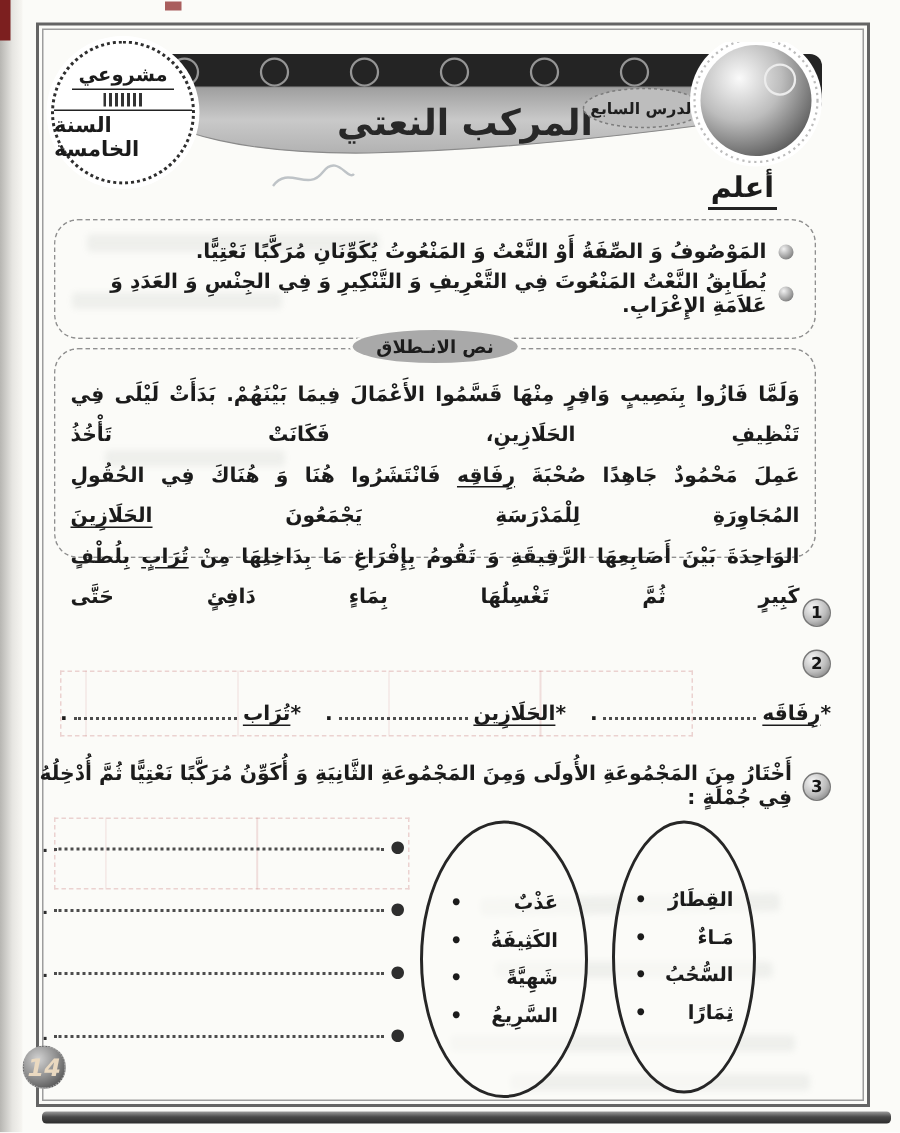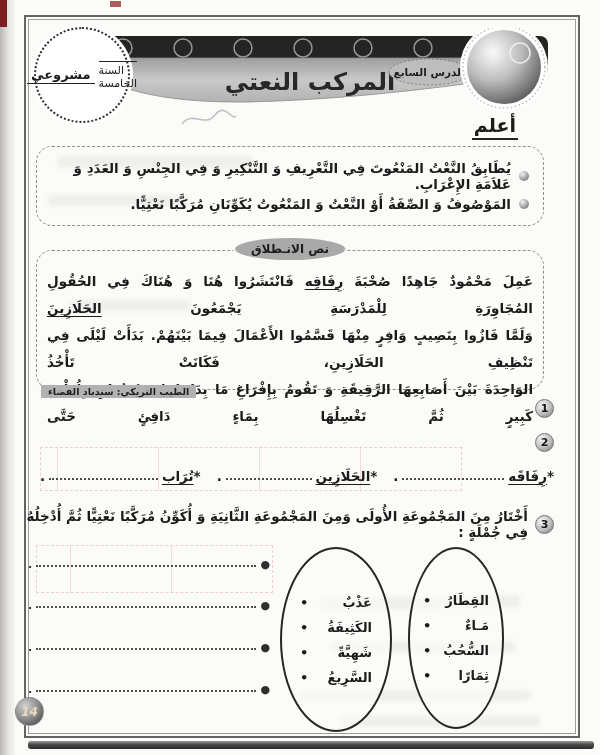--- a/index.html
+++ b/index.html
@@ -12,35 +12,35 @@
   .red-speck{position:absolute;left:110px;top:1px;width:11px;height:6px;background:#8d2a2a;opacity:.75;}
   .book-edge{position:absolute;left:28px;top:741px;width:566px;height:8px;border-radius:3px;
              background:linear-gradient(#9c9c9c,#4a4a4a 45%,#2c2c2c);}
   
   .frame{position:absolute;left:24px;top:15px;width:552px;height:719px;border:2px solid #646464;}
   .frame-inner{position:absolute;inset:2px;border:1px solid #9d9d9d;}
   
   .banner-svg{position:absolute;left:88px;top:28px;}
   .stamp{position:absolute;left:34px;top:27px;width:92px;height:92px;border-radius:50%;
          background:#fff;border:2px dotted #2e2e2e;box-shadow:0 0 0 3px #fff;
-         display:flex;flex-direction:row;align-items:center;justify-content:center;gap:2px;}
+         display:flex;flex-direction:column;align-items:center;justify-content:center;gap:2px;}
   .stamp-top{font-size:13px;font-weight:bold;border-bottom:1.5px solid #222;padding:0 4px 1px;}
   .stamp-code{width:26px;height:9px;background:repeating-linear-gradient(to right,#333 0 1.5px,transparent 1.5px 4px);}
-  .stamp-bottom{font-size:11px;font-weight:normal;border-top:1.5px solid #222;padding-top:2px;}
+  .stamp-bottom{font-size:14px;font-weight:bold;border-top:1.5px solid #222;padding-top:2px;}
   
   .content{position:absolute;inset:0;direction:rtl;}
   .know-title{position:absolute;right:82px;top:114px;font-size:19px;font-weight:bold;
               border-bottom:2px solid #222;padding:0 2px 2px;margin-left:36px;}
   .dash-box{position:absolute;right:56px;left:36px;border:1.5px dashed #909090;border-radius:16px;}
   .know-box{top:146px;height:80px;padding:9px 14px;box-sizing:border-box;
             display:flex;flex-direction:column;justify-content:space-evenly;}
   .krow{display:flex;align-items:center;gap:8px;font-size:13.5px;font-weight:bold;}
   .sphere{width:10px;height:10px;border-radius:50%;flex:0 0 auto;
           background:radial-gradient(circle at 35% 30%,#f2f2f2,#9a9a9a 60%,#5c5c5c);}
-  .launch-box{top:250px;height:138px;}
+  .launch-box{top:232px;height:138px;}
   .launch-label{position:absolute;top:-13px;right:50%;transform:translateX(50%);
                 background:#a9a9a9;border-radius:50%;padding:4px 16px;font-size:12px;font-weight:bold;
                 color:#1c1c1c;white-space:nowrap;box-shadow:0 0 0 2px #fbfbf8;}
   .launch-text{padding:17px 10px 0;font-size:13.5px;font-weight:bold;line-height:27px;}
   .line-j{text-align:justify;text-align-last:justify;}
   .line-c{text-align:center;}
   .u{text-decoration:underline;text-underline-offset:3px;}
   .source-tag{position:absolute;left:4px;bottom:-9px;background:#b1b1b1;color:#1f1f1f;
               font-size:9.5px;font-weight:bold;padding:1px 7px;}
   .exercise{position:absolute;right:46px;display:flex;align-items:center;gap:7px;
@@ -57,21 +57,21 @@
         font-size:13px;font-weight:bold;background:rgba(251,251,248,.6);}
   .oval-first{left:408px;top:547px;width:96px;height:182px;padding:10px 13px;}
   .oval-second{left:280px;top:547px;width:112px;height:185px;padding:10px 18px;}
   .orow{display:flex;justify-content:space-between;align-items:center;}
   .ans-line{position:absolute;left:28px;width:242px;display:flex;align-items:flex-end;
             font-size:11px;font-weight:bold;color:#2e2e2e;}
   .al1{top:558px;} .al2{top:599px;} .al3{top:641px;} .al4{top:683px;}
   .page-num{position:absolute;left:15px;top:697px;width:27px;height:27px;border-radius:50%;
             background:radial-gradient(circle at 35% 30%,#d2d2d2,#8c8c8c 50%,#3a3a3a);
             border:1px dotted #a7a7a7;display:flex;align-items:center;justify-content:center;
-            color:#ead9c0;font-size:12px;font-weight:bold;direction:ltr;font-style:italic;}
+            color:#ead9c0;font-size:16px;font-weight:bold;direction:ltr;font-style:italic;}
   
   .ghost{position:absolute;background:#8b948e;opacity:.11;filter:blur(2px);border-radius:3px;}
   .ghost-grid{position:absolute;border:1px dashed rgba(201,118,118,.30);
               background:repeating-linear-gradient(to left,transparent 0 100px,rgba(201,118,118,.22) 100px 101px);}
   .scribble{position:absolute;left:178px;top:106px;opacity:.55;}
 </style>
 </head>
 <body>
 
 <div class="page">
@@ -137,36 +137,35 @@
     <path d="M4 18 C 14 4, 27 22, 37 9 S 54 15, 58 10" fill="none" stroke="#8e97a0" stroke-width="1.6"></path>
   </svg>
 
   <div class="content">
 
     <div class="know-title">أعلم</div>
 
     <div class="dash-box know-box">
       <div class="krow">
         <span class="sphere"></span>
-        <span>يُطَابِقُ النَّعْتُ المَنْعُوتَ فِي التَّعْرِيفِ وَ التَّنْكِيرِ وَ فِي الجِنْسِ وَ العَدَدِ وَ عَلاَمَةِ الإِعْرَابِ.</span>
+        <span>المَوْصُوفُ وَ الصِّفَةُ أَوْ النَّعْتُ وَ المَنْعُوتُ يُكَوِّنَانِ مُرَكَّبًا نَعْتِيًّا.</span>
       </div>
       <div class="krow">
         <span class="sphere"></span>
-        <span>المَوْصُوفُ وَ الصِّفَةُ أَوْ النَّعْتُ وَ المَنْعُوتُ يُكَوِّنَانِ مُرَكَّبًا نَعْتِيًّا.</span>
+        <span>يُطَابِقُ النَّعْتُ المَنْعُوتَ فِي التَّعْرِيفِ وَ التَّنْكِيرِ وَ فِي الجِنْسِ وَ العَدَدِ وَ عَلاَمَةِ الإِعْرَابِ.</span>
       </div>
     </div>
 
     <div class="dash-box launch-box">
       <div class="launch-label">نص الانـطلاق</div>
       <div class="launch-text">
+        <div class="line-j"><span>وَلَمَّا فَازُوا بِنَصِيبٍ وَافِرٍ مِنْهَا قَسَّمُوا الأَعْمَالَ فِيمَا بَيْنَهُمْ. بَدَأَتْ لَيْلَى فِي تَنْظِيفِ الحَلَازِينِ، فَكَانَتْ تَأْخُذُ</span></div>
         <div class="line-j"><span>عَمِلَ مَحْمُودٌ جَاهِدًا صُحْبَةَ </span><span class="u">رِفَاقِه</span><span> فَانْتَشَرُوا هُنَا وَ هُنَاكَ فِي الحُقُولِ المُجَاوِرَةِ لِلْمَدْرَسَةِ يَجْمَعُونَ </span><span class="u">الحَلَازِينَ</span></div>
-        <div class="line-j"><span>وَلَمَّا فَازُوا بِنَصِيبٍ وَافِرٍ مِنْهَا قَسَّمُوا الأَعْمَالَ فِيمَا بَيْنَهُمْ. بَدَأَتْ لَيْلَى فِي تَنْظِيفِ الحَلَازِينِ، فَكَانَتْ تَأْخُذُ</span></div>
         <div class="line-j"><span>الوَاحِدَةَ بَيْنَ أَصَابِعِهَا الرَّقِيقَةِ وَ تَقُومُ بِإِفْرَاغِ مَا بِدَاخِلِهَا مِنْ </span><span class="u">تُرَابٍ</span><span> بِلُطْفٍ كَبِيرٍ ثُمَّ تَغْسِلُهَا بِمَاءٍ دَافِئٍ حَتَّى</span></div>
       </div>
-      <div class="source-tag">الطيب التريكي: سندباد الفضاء</div>
     </div>
 
     <div class="exercise ex1">
       <span class="num-badge">1</span>
     </div>
 
     <div class="exercise ex2">
       <span class="num-badge">2</span>
     </div>
 

